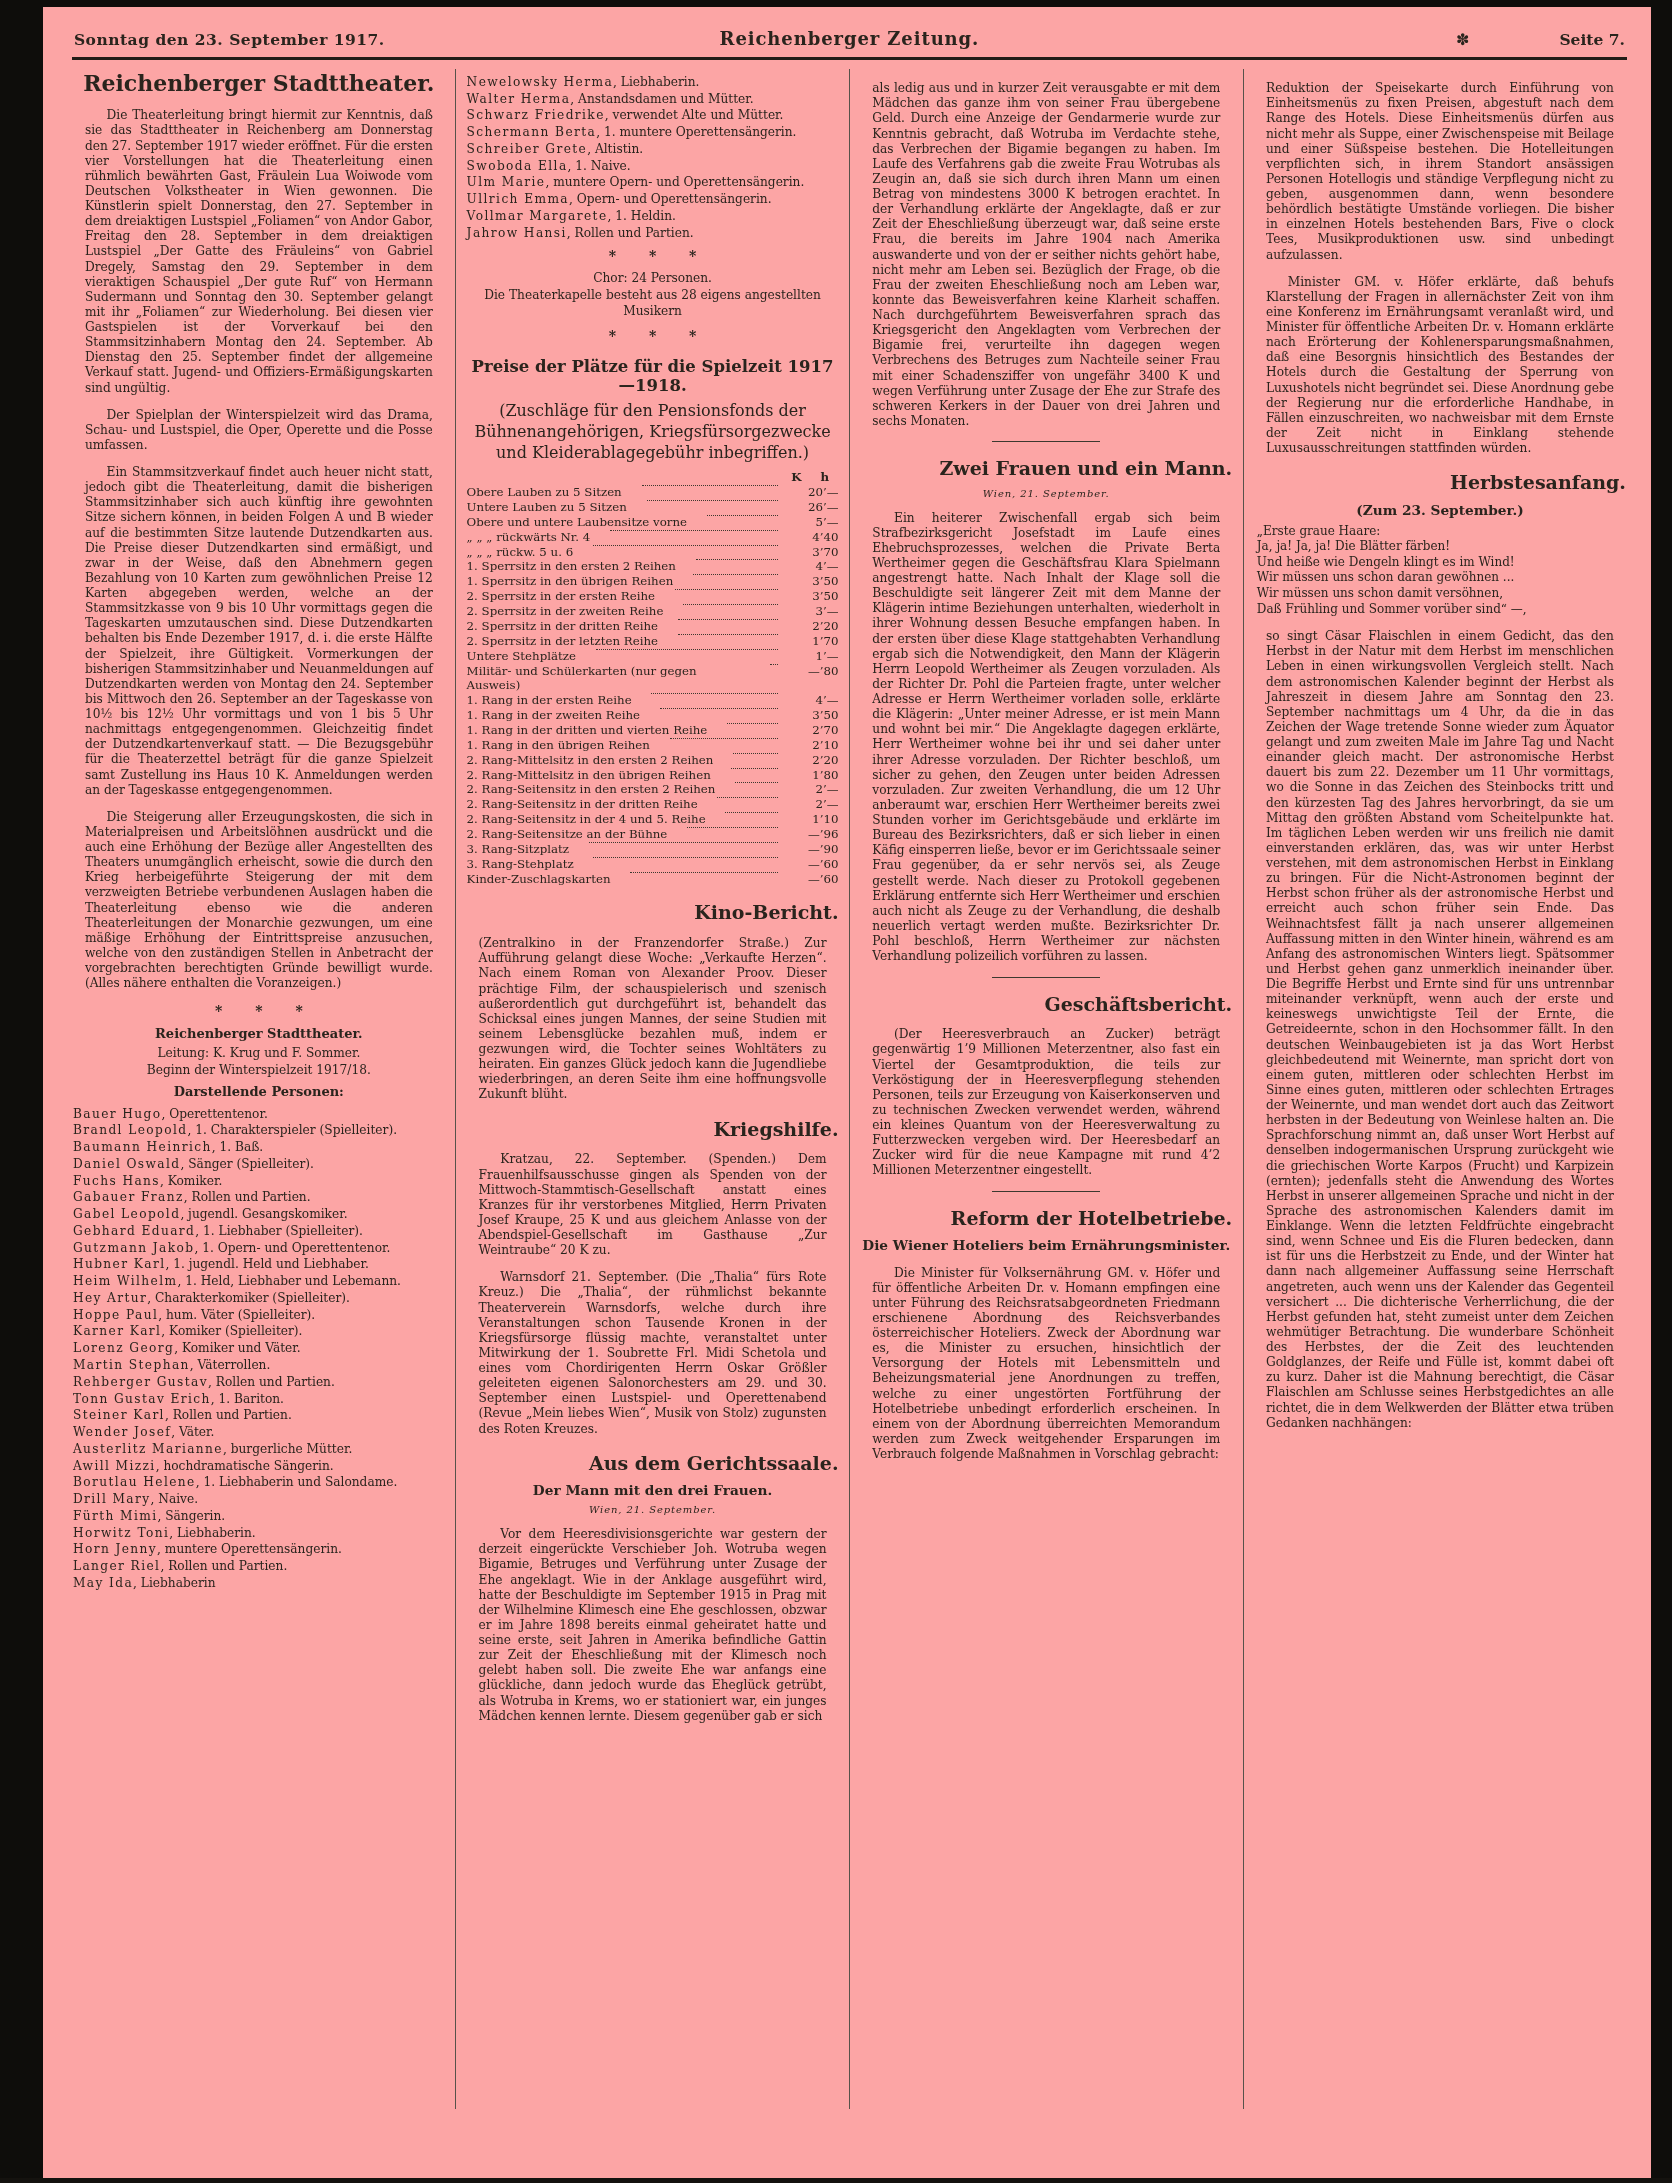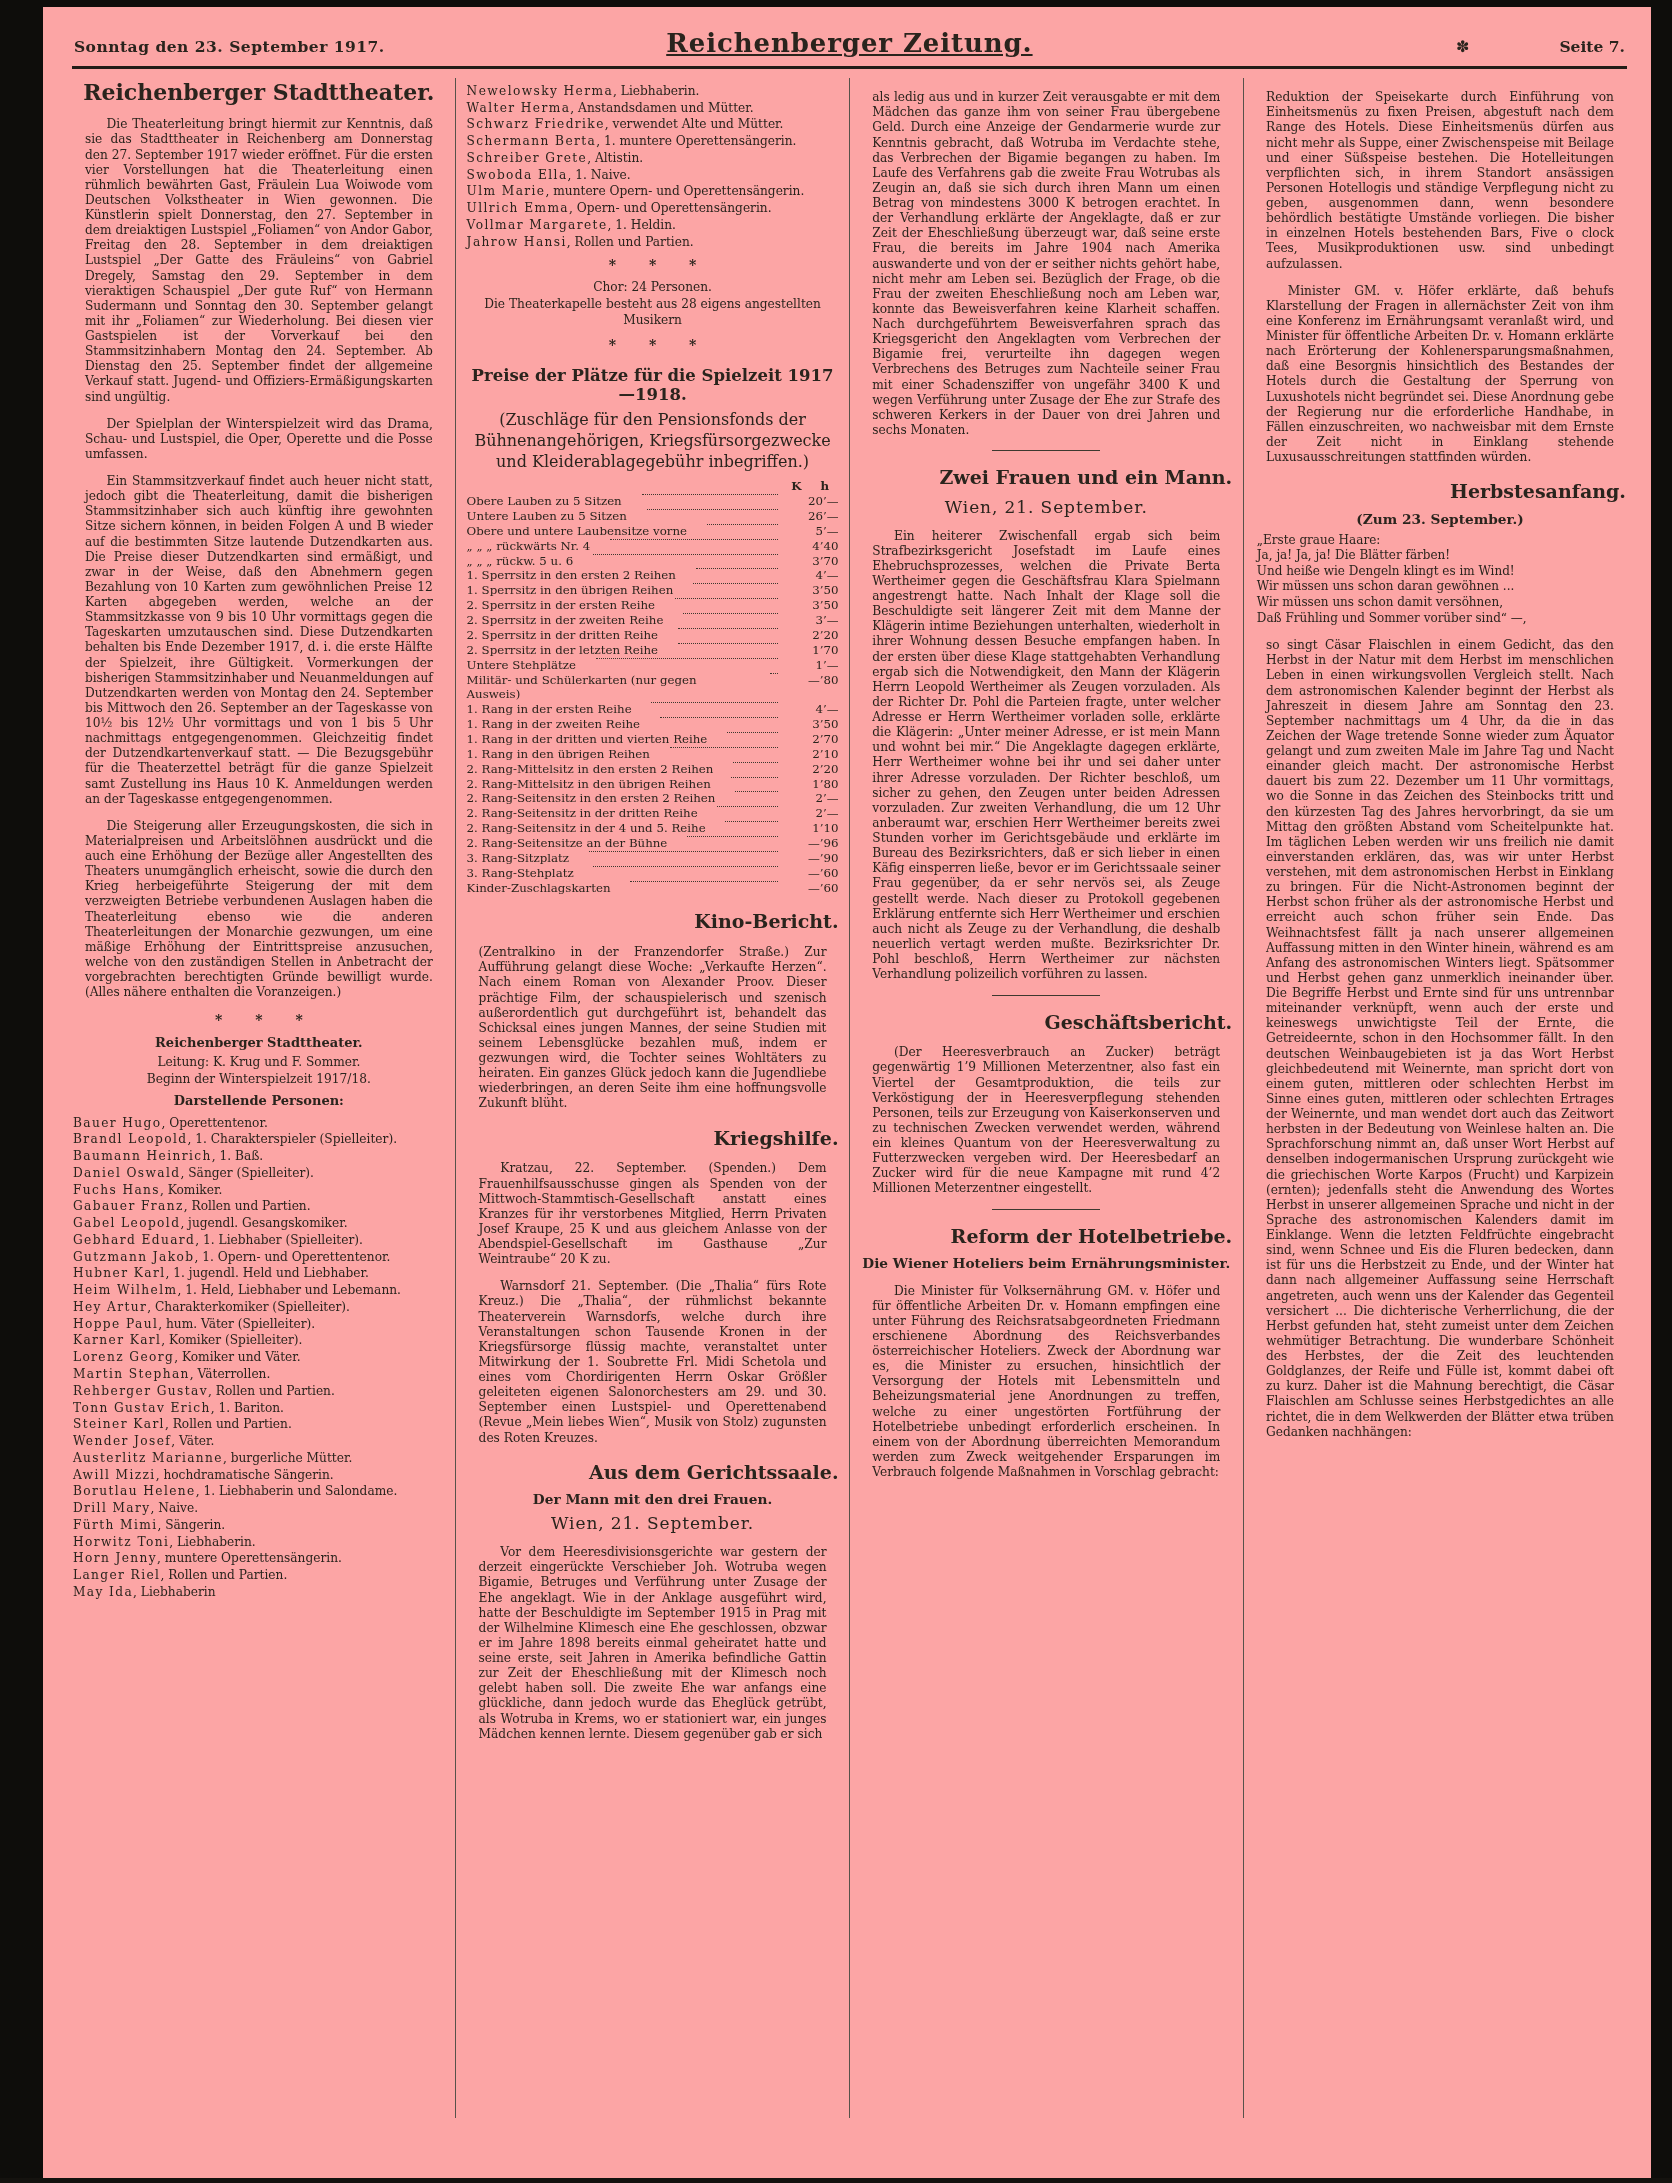--- a/index.html
+++ b/index.html
@@ -12,39 +12,39 @@
   .edge{position:absolute;top:0;bottom:0;background:#0e0d0b;z-index:6;}
   .edge.left{left:0;width:43px;}
   .edge.right{right:0;width:21.7px;}
   .edge-top{position:absolute;left:0;right:0;top:0;height:6.6px;background:#0e0d0b;z-index:6;}
   .edge-bottom{position:absolute;left:0;right:0;bottom:0;height:4.7px;background:#14120f;z-index:6;}
 
   .paper{position:absolute;left:43px;right:21.7px;top:6.6px;bottom:4.7px;padding:21.7px 24.5px 7.5px 29px;background:#fca5a5;}
 
   .masthead{display:grid;grid-template-columns:1fr auto 1fr;align-items:baseline;padding:0 1.9px;}
   .m-date{justify-self:start;font-size:15.5px;font-weight:bold;letter-spacing:0.5px;}
-  .m-title{justify-self:center;font-size:26px;font-weight:bold;letter-spacing:0.9px;text-decoration:underline;}
+  .m-title{justify-self:center;font-size:18px;font-weight:bold;letter-spacing:0.9px;}
   .m-right{justify-self:end;display:flex;align-items:baseline;gap:90px;}
   .ornament{font-size:16px;}
   .m-page{font-size:15.5px;font-weight:bold;}
   .head-rule{margin-top:7.5px;border-top:2.8px solid #221d18;border-bottom:0.9px solid #221d18;height:2.4px;}
 
   .columns{display:flex;margin-top:9.4px;height:2040px;}
   .col{flex:1 1 0;overflow:hidden;padding:0 10.4px;min-width:0;}
   .col+.col{border-left:0.9px solid #57524a;}
   .col:first-child{padding-left:0.9px;}
   .col:last-child{padding-right:0.9px;}
 
   .headline{text-align:center;font-weight:bold;line-height:1.15;}
   .headline.xl{font-size:22px;margin:1.9px 0 9.4px;}
   .headline.lg{font-size:19px;margin:16px 0 7.5px;text-align:right;}
   .headline.md{font-size:16.5px;margin:14px 0 5.7px;}
   .subhead{text-align:center;font-weight:bold;font-size:13.7px;margin:1.9px 0 5.7px;line-height:1.2;}
   .note{text-align:center;font-size:16px;line-height:1.3;margin:0.9px 0 6.6px;}
-  .dateline{text-align:center;font-size:17px;margin:3.8px 0 5.7px;letter-spacing:0.9px;}
+  .dateline{text-align:center;font-size:10px;margin:3.8px 0 5.7px;letter-spacing:0.9px;font-style:italic;}
   .para{font-size:12.2px;line-height:1.24;text-align:justify;text-indent:21.7px;margin:12px;overflow-wrap:break-word;}
   .para.cont{text-indent:0;}
   .stars{text-align:center;font-size:14px;font-weight:bold;letter-spacing:14px;margin:7.5px 0 6.6px;text-indent:14px;}
   .centerline{text-align:center;font-size:12.2px;margin:1.9px 0;line-height:1.3;}
   .centerline.bold{font-weight:bold;font-size:13px;margin:4.7px 0 2.8px;}
   .cast{margin-top:5.7px;}
   .cast-item{font-size:12.2px;line-height:1.22;padding-left:23.6px;text-indent:-23.6px;margin:1.9px 0;text-align:left;}
   .cast-name{letter-spacing:1.4px;}
   .prices{margin:1.9px 0 4.7px;font-size:11.8px;}
   .price-unit{text-align:right;font-weight:bold;letter-spacing:7.5px;padding-right:1.9px;margin-bottom:0.9px;}

